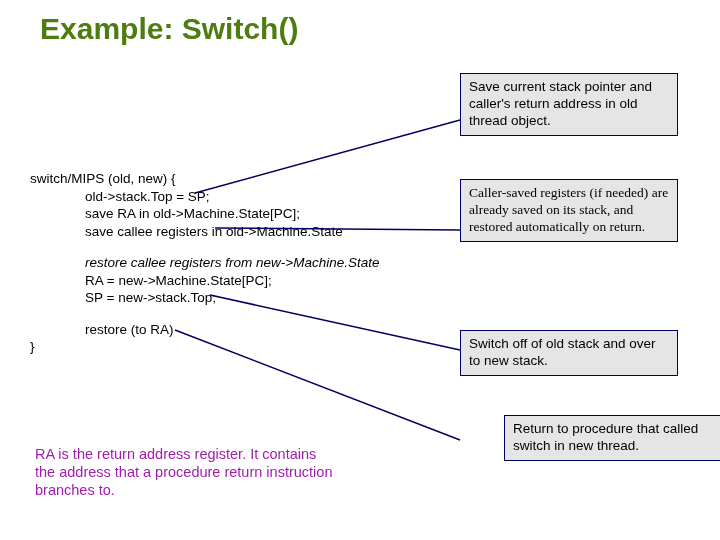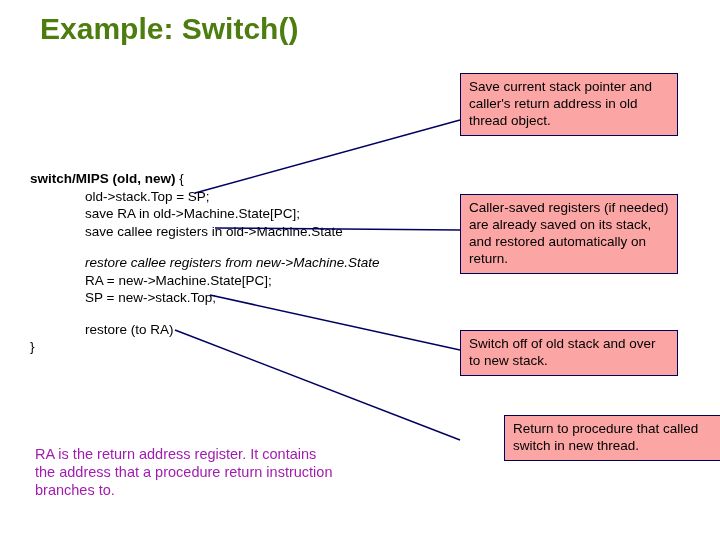--- a/index.html
+++ b/index.html
@@ -22,29 +22,29 @@
   }
   .code-block {
     position: absolute;
     top: 170px;
     left: 30px;
     font-size: 13.5px;
     line-height: 1.3;
     color: #000;
   }
   .code-block .indent1 { padding-left: 55px; }
-  .code-block .bold { font-weight: bold; }
+  .code-block .bold { font-weight: normal; }
   .note-box {
     position: absolute;
     border: 1.5px solid #000060;
     padding: 5px 8px;
     font-size: 13.5px;
     line-height: 1.25;
     color: #000;
-    background: #fca5a5;
+    background: #e5e5e5;
   }
   .ra-note {
     position: absolute;
     left: 35px;
     top: 445px;
     width: 300px;
     font-size: 14.5px;
     line-height: 1.25;
     color: #a21caf;
   }
@@ -57,21 +57,21 @@
 </style>
 </head>
 <body>
 
 <div class="title">Example: Switch()</div>
 
 <div class="note-box" style="top:73px; left:460px; width:200px;">
   <span>Save current stack pointer and caller's return address in </span><span class="bold">old</span><span> thread object.</span>
 </div>
 
-<div class="note-box" style="top:194px; left:460px; width:200px;">
+<div class="note-box" style="top:179px; left:460px; width:200px;font-family:Liberation Serif, serif;">
   <span>Caller-saved registers (if needed) are already saved on its stack, and restored automatically on return.</span>
 </div>
 
 <div class="note-box" style="top:330px; left:460px; width:200px;">
   <span>Switch off of </span><span class="bold">old</span><span> stack and over to </span><span class="bold">new</span><span> stack.</span>
 </div>
 
 <div class="note-box" style="top:415px; left:460px; width:200px;margin-left:44px;">
   <span>Return to procedure that called switch in </span><span class="bold">new</span><span> thread</span><span class="bold">.</span>
 </div>

